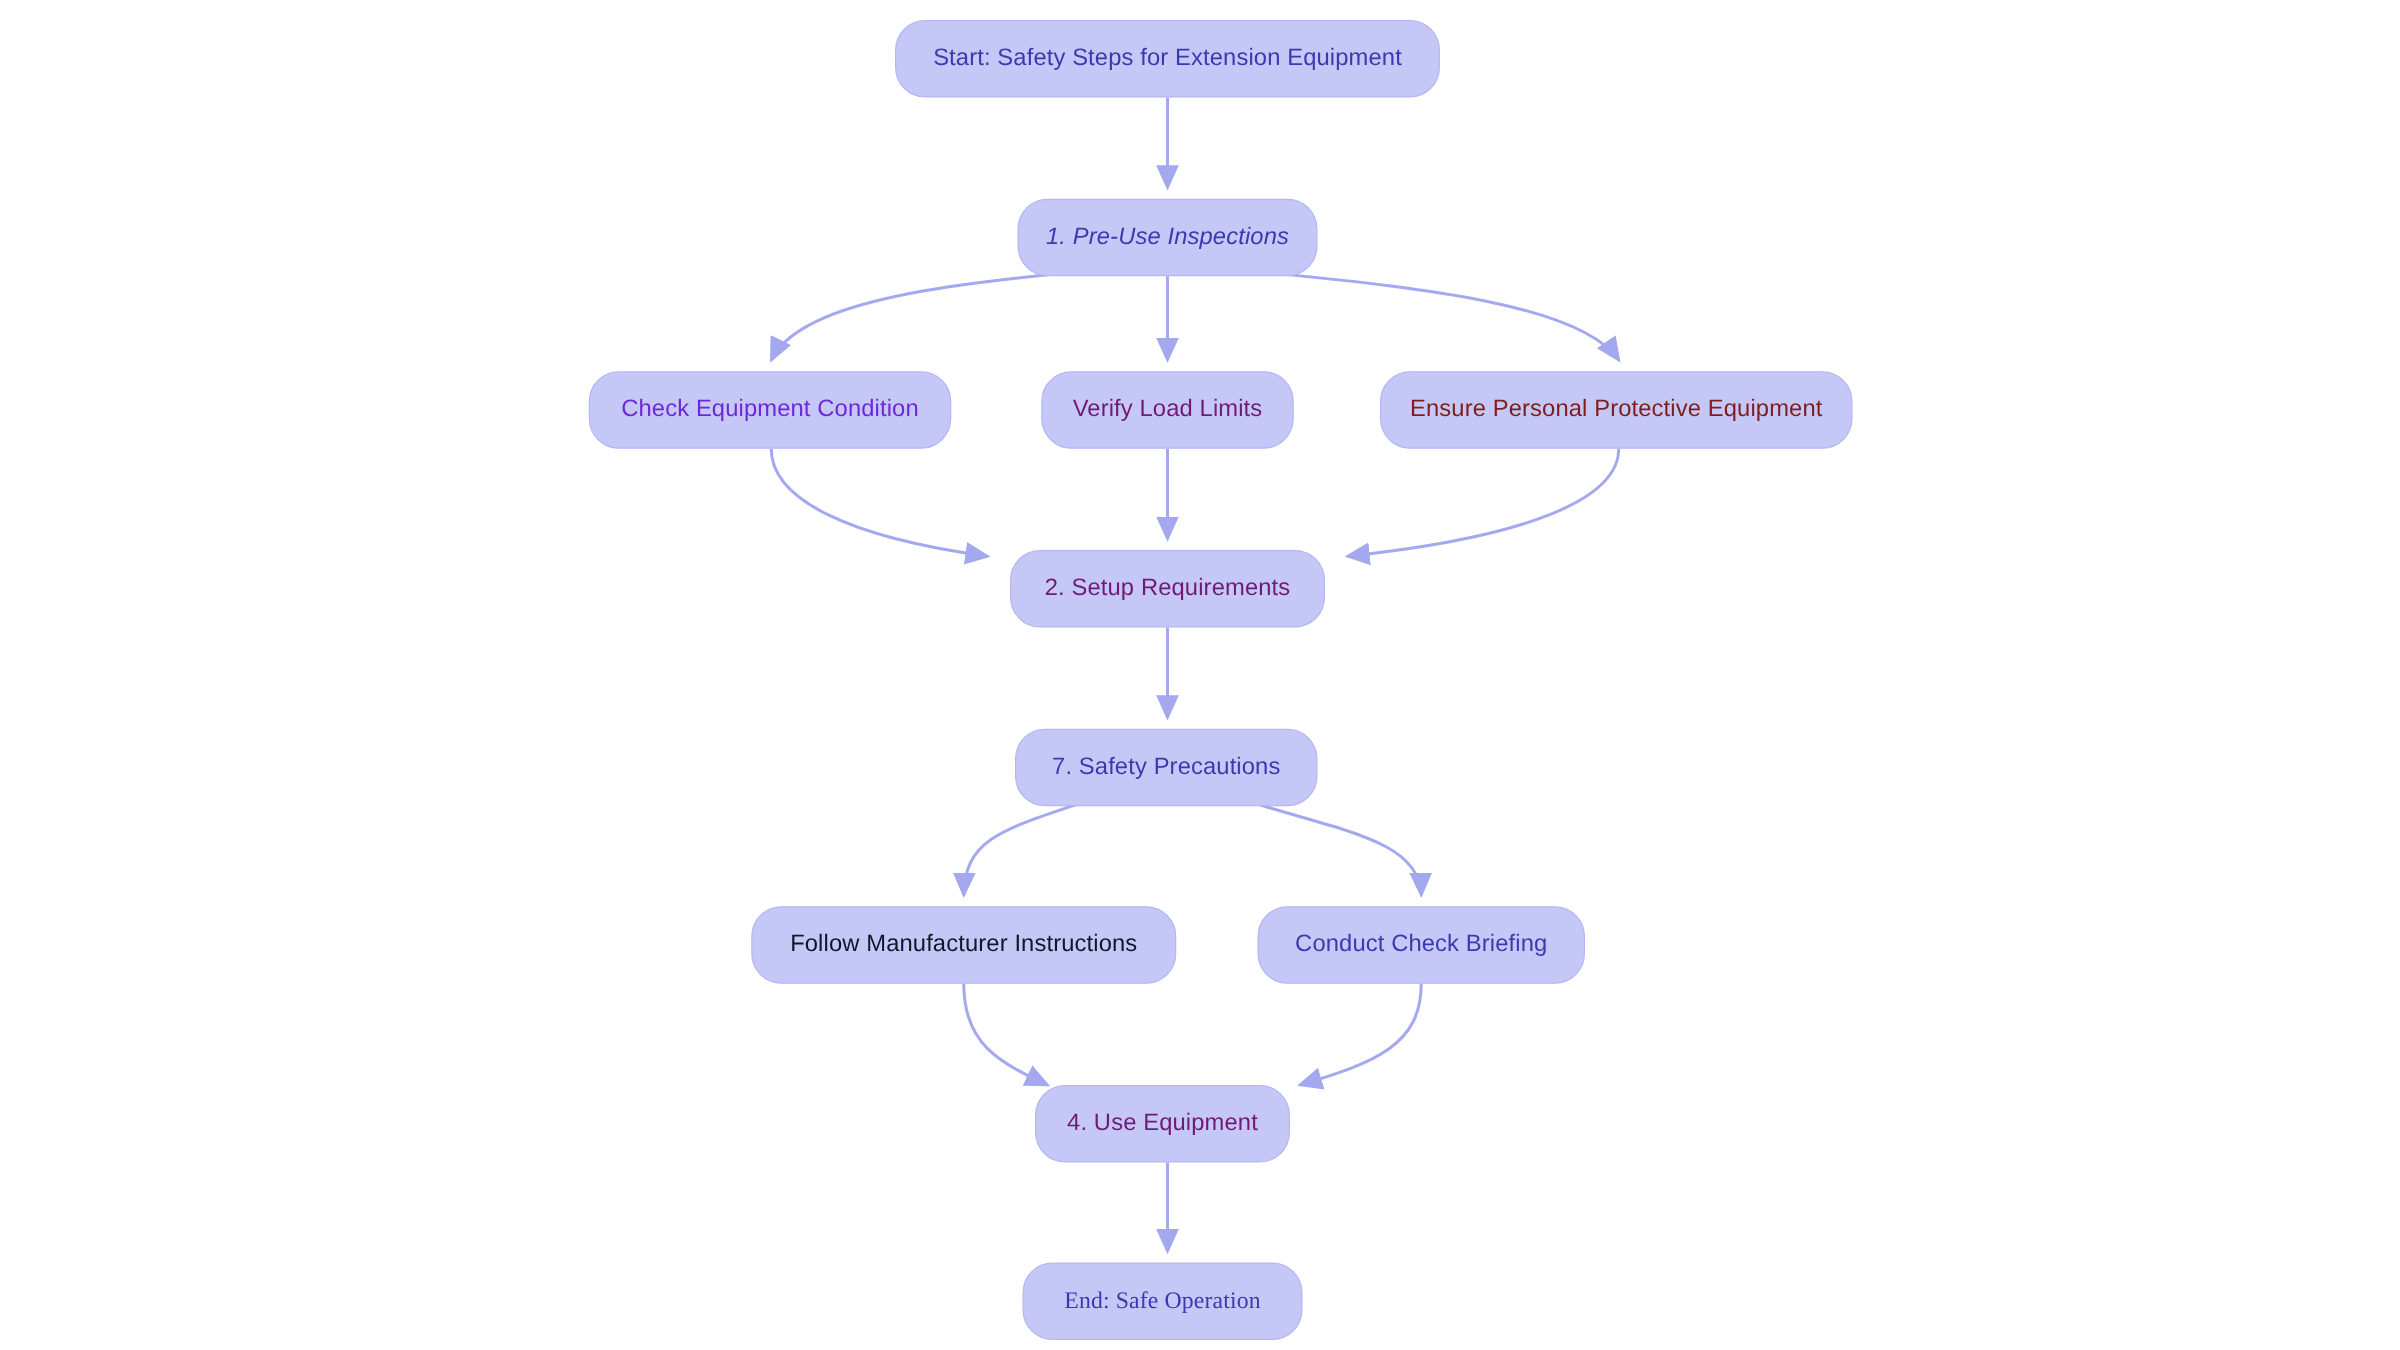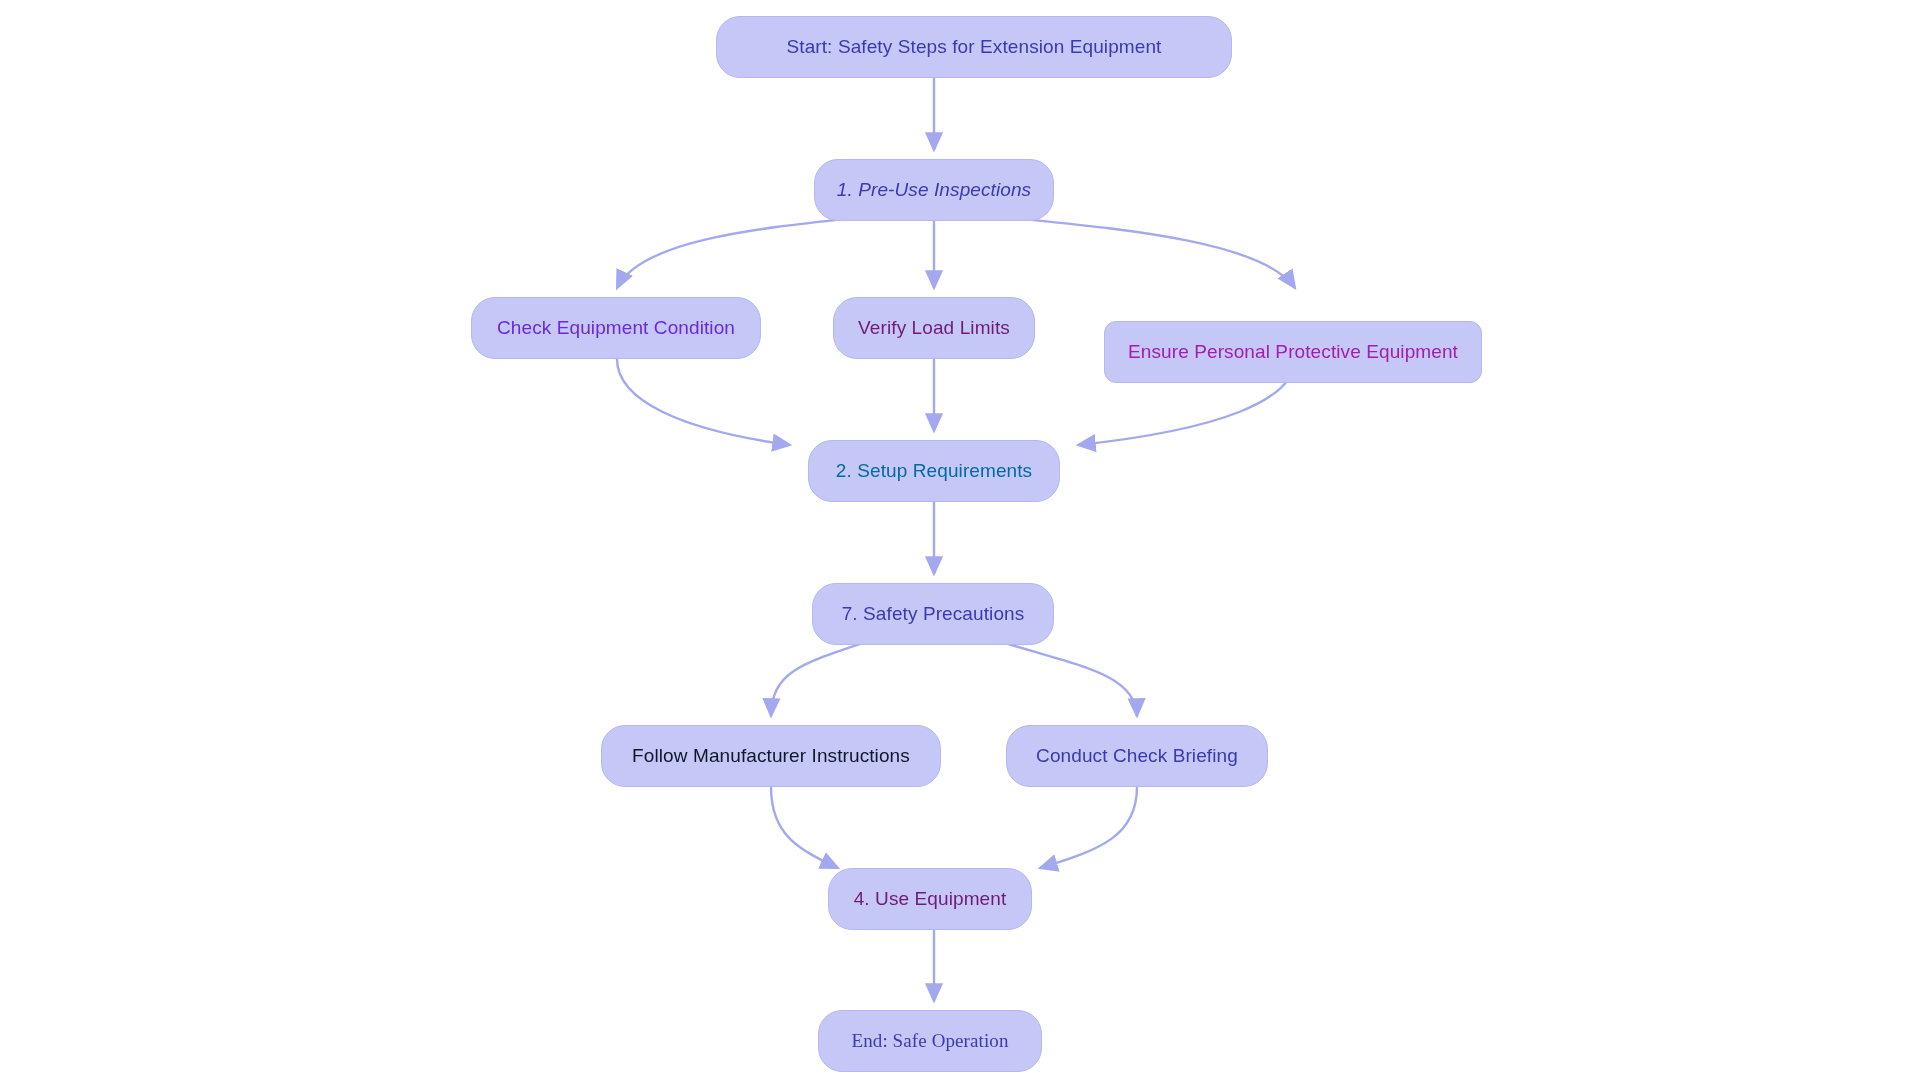--- a/index.html
+++ b/index.html
@@ -80,36 +80,36 @@
 
     <path d="M 1002 642 C 1070 664 1136 672 1137 716" fill="none" stroke="#a3a8ef" stroke-width="2.4" marker-end="url(#arrowhead)"></path>
 
     <path d="M 771 787 C 771 836 800 850 838 868" fill="none" stroke="#a3a8ef" stroke-width="2.4" marker-end="url(#arrowhead)"></path>
 
     <path d="M 1137 787 C 1137 836 1100 850 1040 868" fill="none" stroke="#a3a8ef" stroke-width="2.4" marker-end="url(#arrowhead)"></path>
 
     <path d="M 934 930 L 934 1001" fill="none" stroke="#a3a8ef" stroke-width="2.4" marker-end="url(#arrowhead)"></path>
   </svg>
 
-  <div class="node" id="node-start" style="left: 716px; top: 16px; width: 516px; height: 62px; background: rgb(197, 200, 247); border-color: rgb(180, 183, 242); color: rgb(58, 58, 176); border-radius: 24px;">
+  <div class="node" id="node-start" style="left: 716px; top: 16px; width: 436px; height: 62px; background: rgb(197, 200, 247); border-color: rgb(180, 183, 242); color: rgb(58, 58, 176); border-radius: 24px;">
     <span class="node-label">Start: Safety Steps for Extension Equipment</span>
   </div>
   <div class="node" id="node-step1" style="left: 814px; top: 159px; width: 240px; height: 62px; background: rgb(197, 200, 247); border-color: rgb(180, 183, 242); color: rgb(58, 58, 176); border-radius: 24px; font-style: italic;">
     <span class="node-label">1. Pre-Use Inspections</span>
   </div>
   <div class="node" id="node-check" style="left: 471px; top: 297px; width: 290px; height: 62px; background: rgb(197, 200, 247); border-color: rgb(180, 183, 242); color: #6d28d9; border-radius: 24px;">
     <span class="node-label">Check Equipment Condition</span>
   </div>
   <div class="node" id="node-verify" style="left: 833px; top: 297px; width: 202px; height: 62px; background: rgb(197, 200, 247); border-color: rgb(180, 183, 242); color: #701a75; border-radius: 24px;">
     <span class="node-label">Verify Load Limits</span>
   </div>
-  <div class="node" id="node-ppe" style="left: 1104px; top: 297px; width: 378px; height: 62px; background: rgb(197, 200, 247); border-color: rgb(180, 183, 242); color: #a21caf; border-radius: 12px; margin-top: 24px;">
+  <div class="node" id="node-ppe" style="left: 1104px; top: 297px; width: 378px; height: 62px; background: rgb(197, 200, 247); border-color: rgb(180, 183, 242); color: #7f1d1d; border-radius: 24px;">
     <span class="node-label">Ensure Personal Protective Equipment</span>
   </div>
-  <div class="node" id="node-step2" style="left: 808px; top: 440px; width: 252px; height: 62px; background: rgb(197, 200, 247); border-color: rgb(180, 183, 242); color: #0369a1; border-radius: 24px;">
+  <div class="node" id="node-step2" style="left: 808px; top: 440px; width: 252px; height: 62px; background: rgb(197, 200, 247); border-color: rgb(180, 183, 242); color: #701a75; border-radius: 24px;">
     <span class="node-label">2. Setup Requirements</span>
   </div>
   <div class="node" id="node-step3" style="left: 812px; top: 583px; width: 242px; height: 62px; background: rgb(197, 200, 247); border-color: rgb(180, 183, 242); color: rgb(58, 58, 176); border-radius: 24px;">
     <span class="node-label">7. Safety Precautions</span>
   </div>
   <div class="node" id="node-follow" style="left: 601px; top: 725px; width: 340px; height: 62px; background: rgb(197, 200, 247); border-color: rgb(180, 183, 242); color: #0f172a; border-radius: 24px;">
     <span class="node-label">Follow Manufacturer Instructions</span>
   </div>
   <div class="node" id="node-brief" style="left: 1006px; top: 725px; width: 262px; height: 62px; background: rgb(197, 200, 247); border-color: rgb(180, 183, 242); color: rgb(58, 58, 176); border-radius: 24px;">
     <span class="node-label">Conduct Check Briefing</span>

